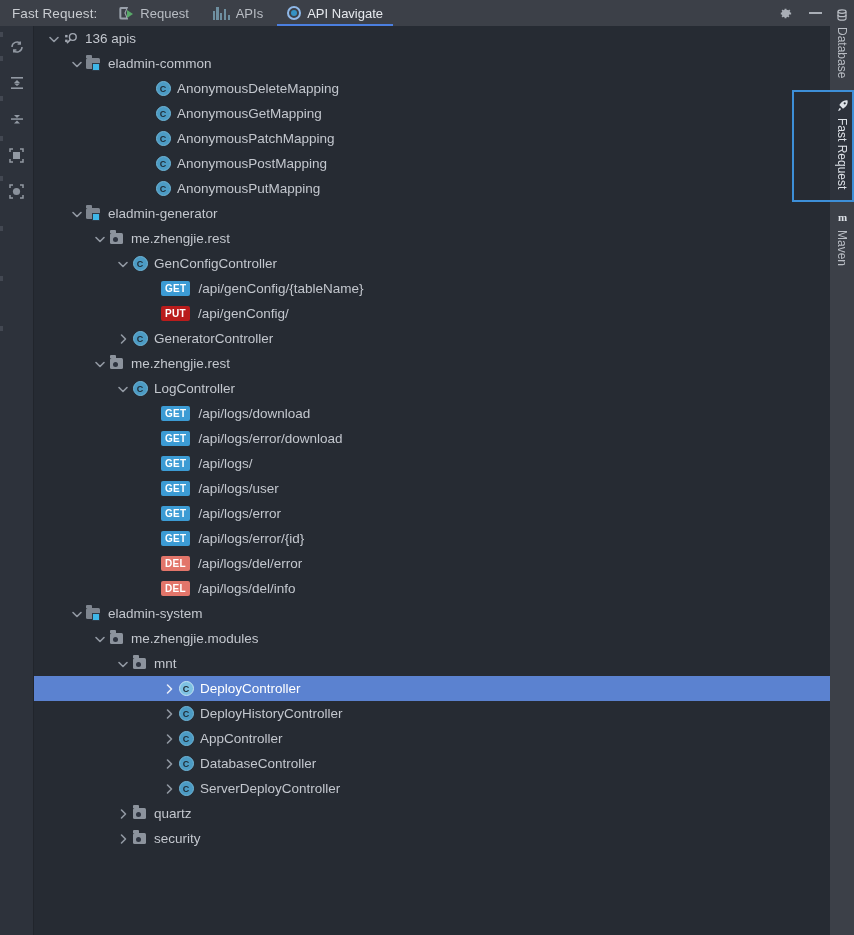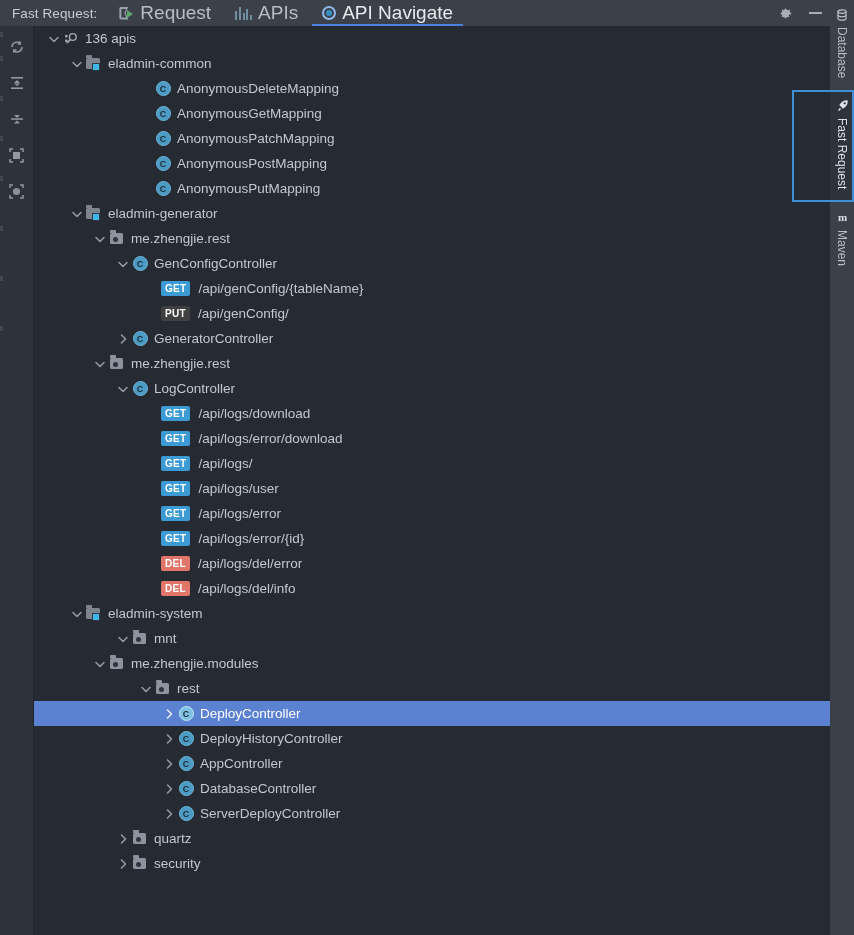--- a/index.html
+++ b/index.html
@@ -21,21 +21,21 @@
   }
   .tb-title {
     display: flex; align-items: center;
     padding: 0 10px 0 12px;
     font-size: 13.5px; color: #C9CCD1;
     letter-spacing: .1px; white-space: nowrap;
   }
   .tab {
     display: flex; align-items: center; gap: 6px;
     padding: 0 12px;
-    font-size: 19px; color: #B9BDC4;
+    font-size: 13px; color: #B9BDC4;
     white-space: nowrap; position: relative;
     cursor: default;
   }
   .tab.active { color: #E6E9EE; }
   .tab.active::after {
     content: ""; position: absolute; left: 2px; right: 2px; bottom: 0;
     height: 2.5px; background: #4B7FE0;
   }
   .tb-spacer { flex: 1; }
   .tb-btn {
@@ -167,21 +167,21 @@
   .row.selected .i-class { background:#7EC2E3; border-color:#C5E4F3; }
 
   .badge {
     display:inline-block; min-width: 28px; text-align: center;
     font-size: 10px; font-weight: bold; color: #FFFFFF;
     padding: 2px 4px 2px 4px; border-radius: 2px;
     line-height: 11px; letter-spacing: .3px;
     font-family: "Liberation Sans", sans-serif;
   }
   .badge.get { background: #3C9BD4; }
-  .badge.put { background: #404040; color:#FFFFFF; }
+  .badge.put { background: #b91c1c; color:#FFFFFF; }
   .badge.del { background: #E2756A; }
   .ep { padding-left: 8px; color: #C3C7CE; font-size: 13.5px; }
 
   
   .edge-lines { position:absolute; left:0; top:0; width:3px; bottom:0; }
   .edge-lines i { position:absolute; left:0; width:3px; height:5px; background:#434852; }
 </style>
 </head>
 <body>
 
@@ -502,63 +502,48 @@
             </span>
             <span class="ic">
               <span class="i-module">
                 <span class="f1"></span>
                 <span class="sq"></span>
               </span>
             </span>
             <span class="lbl">eladmin-system</span>
           </div>
           <div class="row">
+            <span style="width:58px;min-width:58px"></span>
+            <span class="chev">
+              <svg width="14" height="14" viewBox="0 0 14 14">
+                <path d="M3 5.5 L7 9.5 L11 5.5" fill="none" stroke="currentColor" stroke-width="1.6" stroke-linecap="round" stroke-linejoin="round"></path>
+              </svg>
+            </span>
+            <span class="ic">
+              <span class="i-pkg">
+                <span class="f1"></span>
+                <span class="dot"></span>
+              </span>
+            </span>
+            <span class="lbl">me.zhengjie.modules</span>
+          </div>
+          <div class="row">
             <span style="width:81px;min-width:81px"></span>
             <span class="chev">
               <svg width="14" height="14" viewBox="0 0 14 14">
                 <path d="M3 5.5 L7 9.5 L11 5.5" fill="none" stroke="currentColor" stroke-width="1.6" stroke-linecap="round" stroke-linejoin="round"></path>
               </svg>
             </span>
             <span class="ic">
               <span class="i-pkg">
                 <span class="f1"></span>
                 <span class="dot"></span>
               </span>
             </span>
             <span class="lbl">mnt</span>
-          </div>
-          <div class="row">
-            <span style="width:58px;min-width:58px"></span>
-            <span class="chev">
-              <svg width="14" height="14" viewBox="0 0 14 14">
-                <path d="M3 5.5 L7 9.5 L11 5.5" fill="none" stroke="currentColor" stroke-width="1.6" stroke-linecap="round" stroke-linejoin="round"></path>
-              </svg>
-            </span>
-            <span class="ic">
-              <span class="i-pkg">
-                <span class="f1"></span>
-                <span class="dot"></span>
-              </span>
-            </span>
-            <span class="lbl">me.zhengjie.modules</span>
-          </div>
-          <div class="row">
-            <span style="width:104px;min-width:104px"></span>
-            <span class="chev">
-              <svg width="14" height="14" viewBox="0 0 14 14">
-                <path d="M3 5.5 L7 9.5 L11 5.5" fill="none" stroke="currentColor" stroke-width="1.6" stroke-linecap="round" stroke-linejoin="round"></path>
-              </svg>
-            </span>
-            <span class="ic">
-              <span class="i-pkg">
-                <span class="f1"></span>
-                <span class="dot"></span>
-              </span>
-            </span>
-            <span class="lbl">rest</span>
           </div>
           <div class="row selected">
             <span style="width:127px;min-width:127px"></span>
             <span class="chev">
               <svg width="14" height="14" viewBox="0 0 14 14">
                 <path d="M5.5 3 L9.5 7 L5.5 11" fill="none" stroke="currentColor" stroke-width="1.6" stroke-linecap="round" stroke-linejoin="round"></path>
               </svg>
             </span>
             <span class="ic">
               <span class="i-class">C</span>

